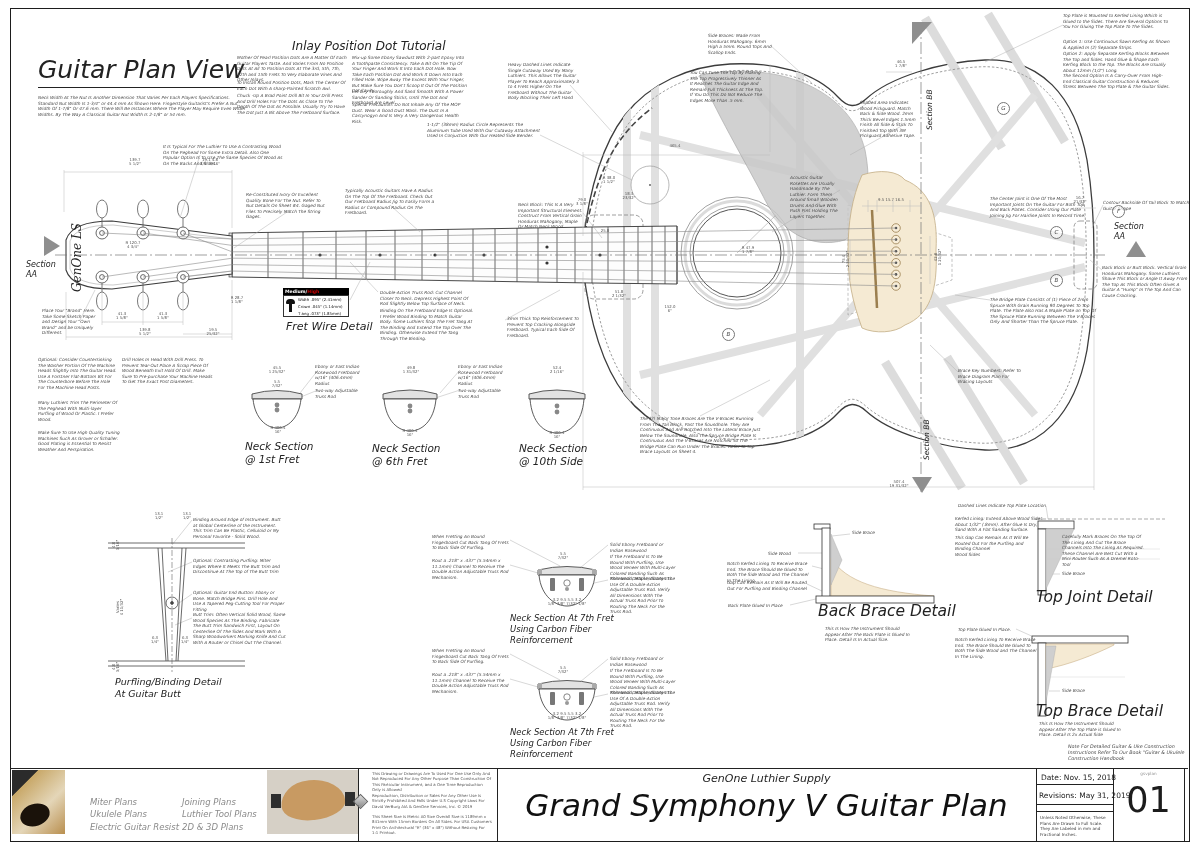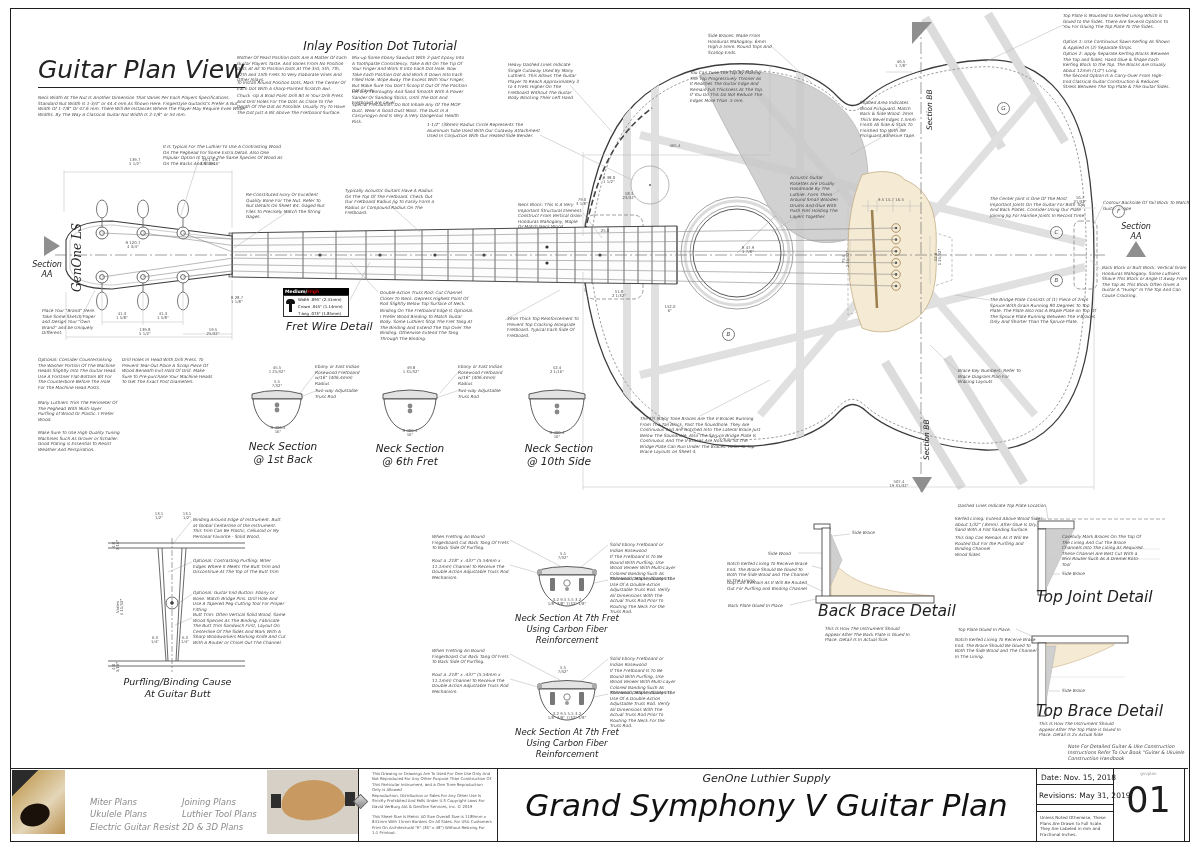--- a/index.html
+++ b/index.html
@@ -4,21 +4,21 @@
 <style>
   html,body{margin:0;padding:0;background:#fff;}
   #sheet{position:relative;width:1200px;height:849px;background:#fff;overflow:hidden;
          font-family:"DejaVu Sans",sans-serif;color:#333;}
   .abs{position:absolute;}
   svg{position:absolute;left:0;top:0;}
   .ann{position:absolute;font:italic 4.3px/1.3 "DejaVu Sans",sans-serif;color:#4a4a4a;}
   .dim{position:absolute;font:3.9px/1.15 "DejaVu Sans",sans-serif;color:#555;white-space:pre-line;text-align:center;}
   .rot90{transform:rotate(-90deg);transform-origin:0 0;}
   .cap{position:absolute;font-style:italic;color:#222;}
-  .ctr{text-align:center;}
+  .ctr{}
   .bub{position:absolute;width:11px;height:11px;border:0.8px solid #777;border-radius:50%;
        font:italic 5.5px/11px "DejaVu Sans",sans-serif;text-align:center;color:#444;background:rgba(255,255,255,.6);}
   .bline{position:absolute;background:#222;}
   .tbtext{position:absolute;font-family:"DejaVu Sans",sans-serif;}
   .fwbox{position:absolute;left:283px;top:288px;width:66px;}
   .fwhead{background:#000;color:#fff;font:bold 4.6px/7px "DejaVu Sans",sans-serif;padding-left:2px;}
   .fwbody{position:relative;background:#fff;border:0.7px solid #333;height:20px;}
   .fwrow{font:3.9px/1.55 "DejaVu Sans",sans-serif;color:#111;margin-left:14px;padding-top:1px;}
   .frame{position:absolute;left:10px;top:8px;width:1178px;height:832px;border:1.2px solid #1d1d1d;}
 </style>
@@ -514,42 +514,42 @@
     </div>
     <div class="fwrow">Width .095" (2.41mm)</div>
     <div class="fwrow">Crown .045" (1.14mm)</div>
     <div class="fwrow">T ang  .073" (1.85mm)</div>
   </div>
 </div>
 <div class="cap" style="left:286px;top:320px;font-size:11px;">Fret Wire Detail</div>
 
 <div class="cap ctr" style="left:245px;top:440px;width:76px;font-size:10.5px;line-height:1.25;">
   <span style="display:block">Neck Section</span>
-  <span style="display:block">@ 1st Back</span>
+  <span style="display:block">@ 1st Fret</span>
 </div>
 <div class="cap ctr" style="left:372px;top:442px;width:76px;font-size:10.5px;line-height:1.25;">
   <span style="display:block">Neck Section</span>
   <span style="display:block">@ 6th Fret</span>
 </div>
 <div class="cap ctr" style="left:519px;top:442px;width:80px;font-size:10.5px;line-height:1.25;">
   <span style="display:block">Neck Section</span>
   <span style="display:block">@ 10th Side</span>
 </div>
 <div class="cap ctr" style="left:510px;top:613px;width:114px;font-size:8.5px;line-height:1.3;">
   <span style="display:block">Neck Section At 7th Fret</span>
   <span style="display:block">Using Carbon Fiber</span>
   <span style="display:block">Reinforcement</span>
 </div>
 <div class="cap ctr" style="left:510px;top:727px;width:114px;font-size:8.5px;line-height:1.3;">
   <span style="display:block">Neck Section At 7th Fret</span>
   <span style="display:block">Using Carbon Fiber</span>
   <span style="display:block">Reinforcement</span>
 </div>
 <div class="cap ctr" style="left:115px;top:676px;width:125px;font-size:9.5px;line-height:1.3;">
-  <span style="display:block">Purfling/Binding Cause</span>
+  <span style="display:block">Purfling/Binding Detail</span>
   <span style="display:block">At Guitar Butt</span>
 </div>
 <div class="cap" style="left:818px;top:602px;font-size:15.5px;">Back Brace Detail</div>
 <div class="cap" style="left:1036px;top:588px;font-size:15.5px;">Top Joint Detail</div>
 <div class="cap" style="left:1036px;top:702px;font-size:15.5px;">Top Brace Detail</div>
 
 <div class="bline" style="left:10px;top:768px;width:1178px;height:1.2px;"></div>
 <div class="bline" style="left:358px;top:768px;width:1px;height:73px;"></div>
 <div class="bline" style="left:497px;top:768px;width:1px;height:73px;"></div>
 <div class="bline" style="left:1036px;top:768px;width:1px;height:73px;"></div>

